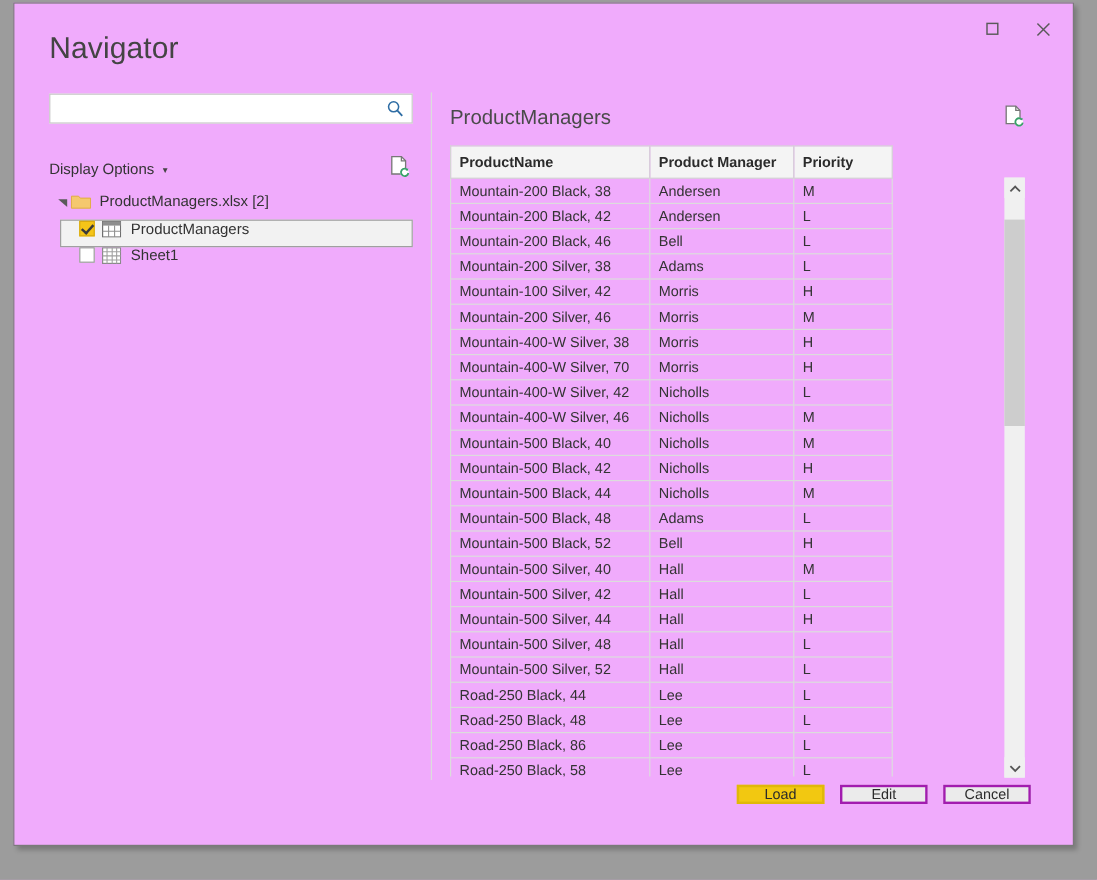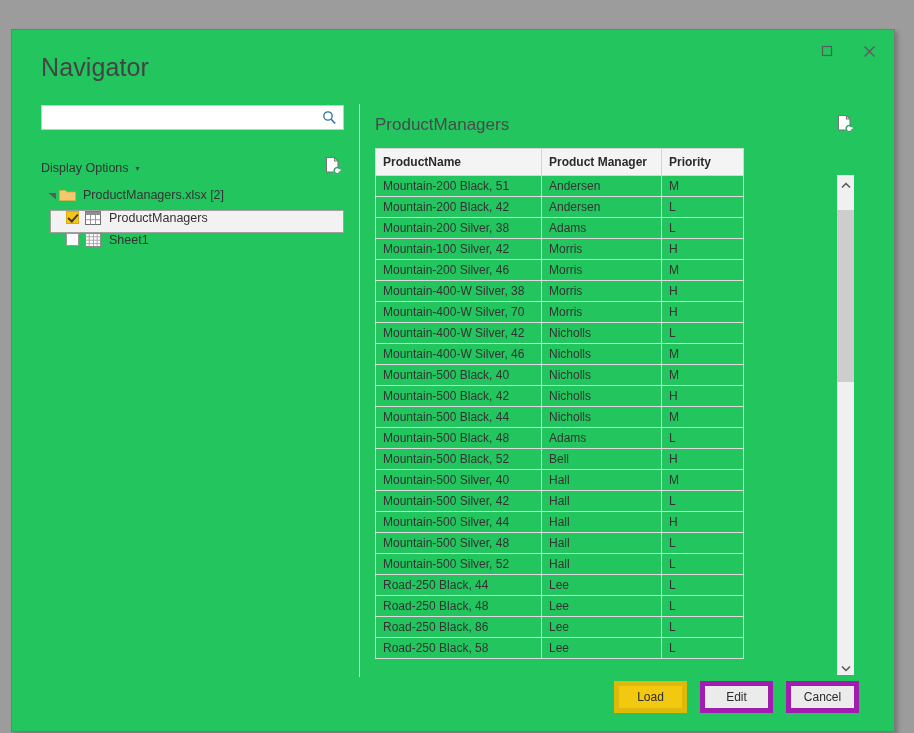--- a/index.html
+++ b/index.html
@@ -11,23 +11,23 @@
     overflow: hidden;
   }
   #root {
     position: relative;
     width: 914px; height: 733px;
     background: #9c9c9c;
   }
   
   .dialog {
     position: absolute;
-    left: 11px; top: 29px;
+    left: 11px; top: 2px;
     width: 884px; height: 703px;
-    background: #22c55e;
+    background: #f0abfc;
     border: 1px solid #7a7a7a;
     box-shadow: 3px 3px 4px rgba(0,0,0,0.22);
   }
   
   .wincontrols {
     position: absolute; top: 6px; right: 4px;
     display: flex; align-items: center;
   }
   .winbtn {
     width: 42px; height: 30px;
@@ -244,26 +244,26 @@
     left: 0; right: 0; bottom: 0;
     height: 55px;
   }
   .btnrow {
     position: absolute;
     right: 35px; top: 5px;
     display: flex;
     gap: 13px;
   }
   .btn {
-    width: 73px; height: 32px;
+    width: 73px; height: 16px;
     display: flex; align-items: center; justify-content: center;
     font-size: 12px;
     color: #2b2b2b;
     background: #ebebeb;
-    border: 5px solid #a21caf;
+    border: 2px solid #a21caf;
     cursor: default;
   }
   .btn.primary {
     background: #f2c811;
     border-color: #e0b808;
     color: #2b2b2b;
   }
 </style>
 </head>
 <body>
@@ -388,27 +388,32 @@
             </colgroup>
           <thead>
             <tr>
               <th>ProductName</th>
               <th>Product Manager</th>
               <th>Priority</th>
             </tr>
           </thead>
           <tbody id="tbody">
               <tr>
-                <td>Mountain-200 Black, 51</td>
+                <td>Mountain-200 Black, 38</td>
                 <td>Andersen</td>
                 <td>M</td>
               </tr>
               <tr>
                 <td>Mountain-200 Black, 42</td>
                 <td>Andersen</td>
+                <td>L</td>
+              </tr>
+              <tr>
+                <td>Mountain-200 Black, 46</td>
+                <td>Bell</td>
                 <td>L</td>
               </tr>
               <tr>
                 <td>Mountain-200 Silver, 38</td>
                 <td>Adams</td>
                 <td>L</td>
               </tr>
               <tr>
                 <td>Mountain-100 Silver, 42</td>
                 <td>Morris</td>

